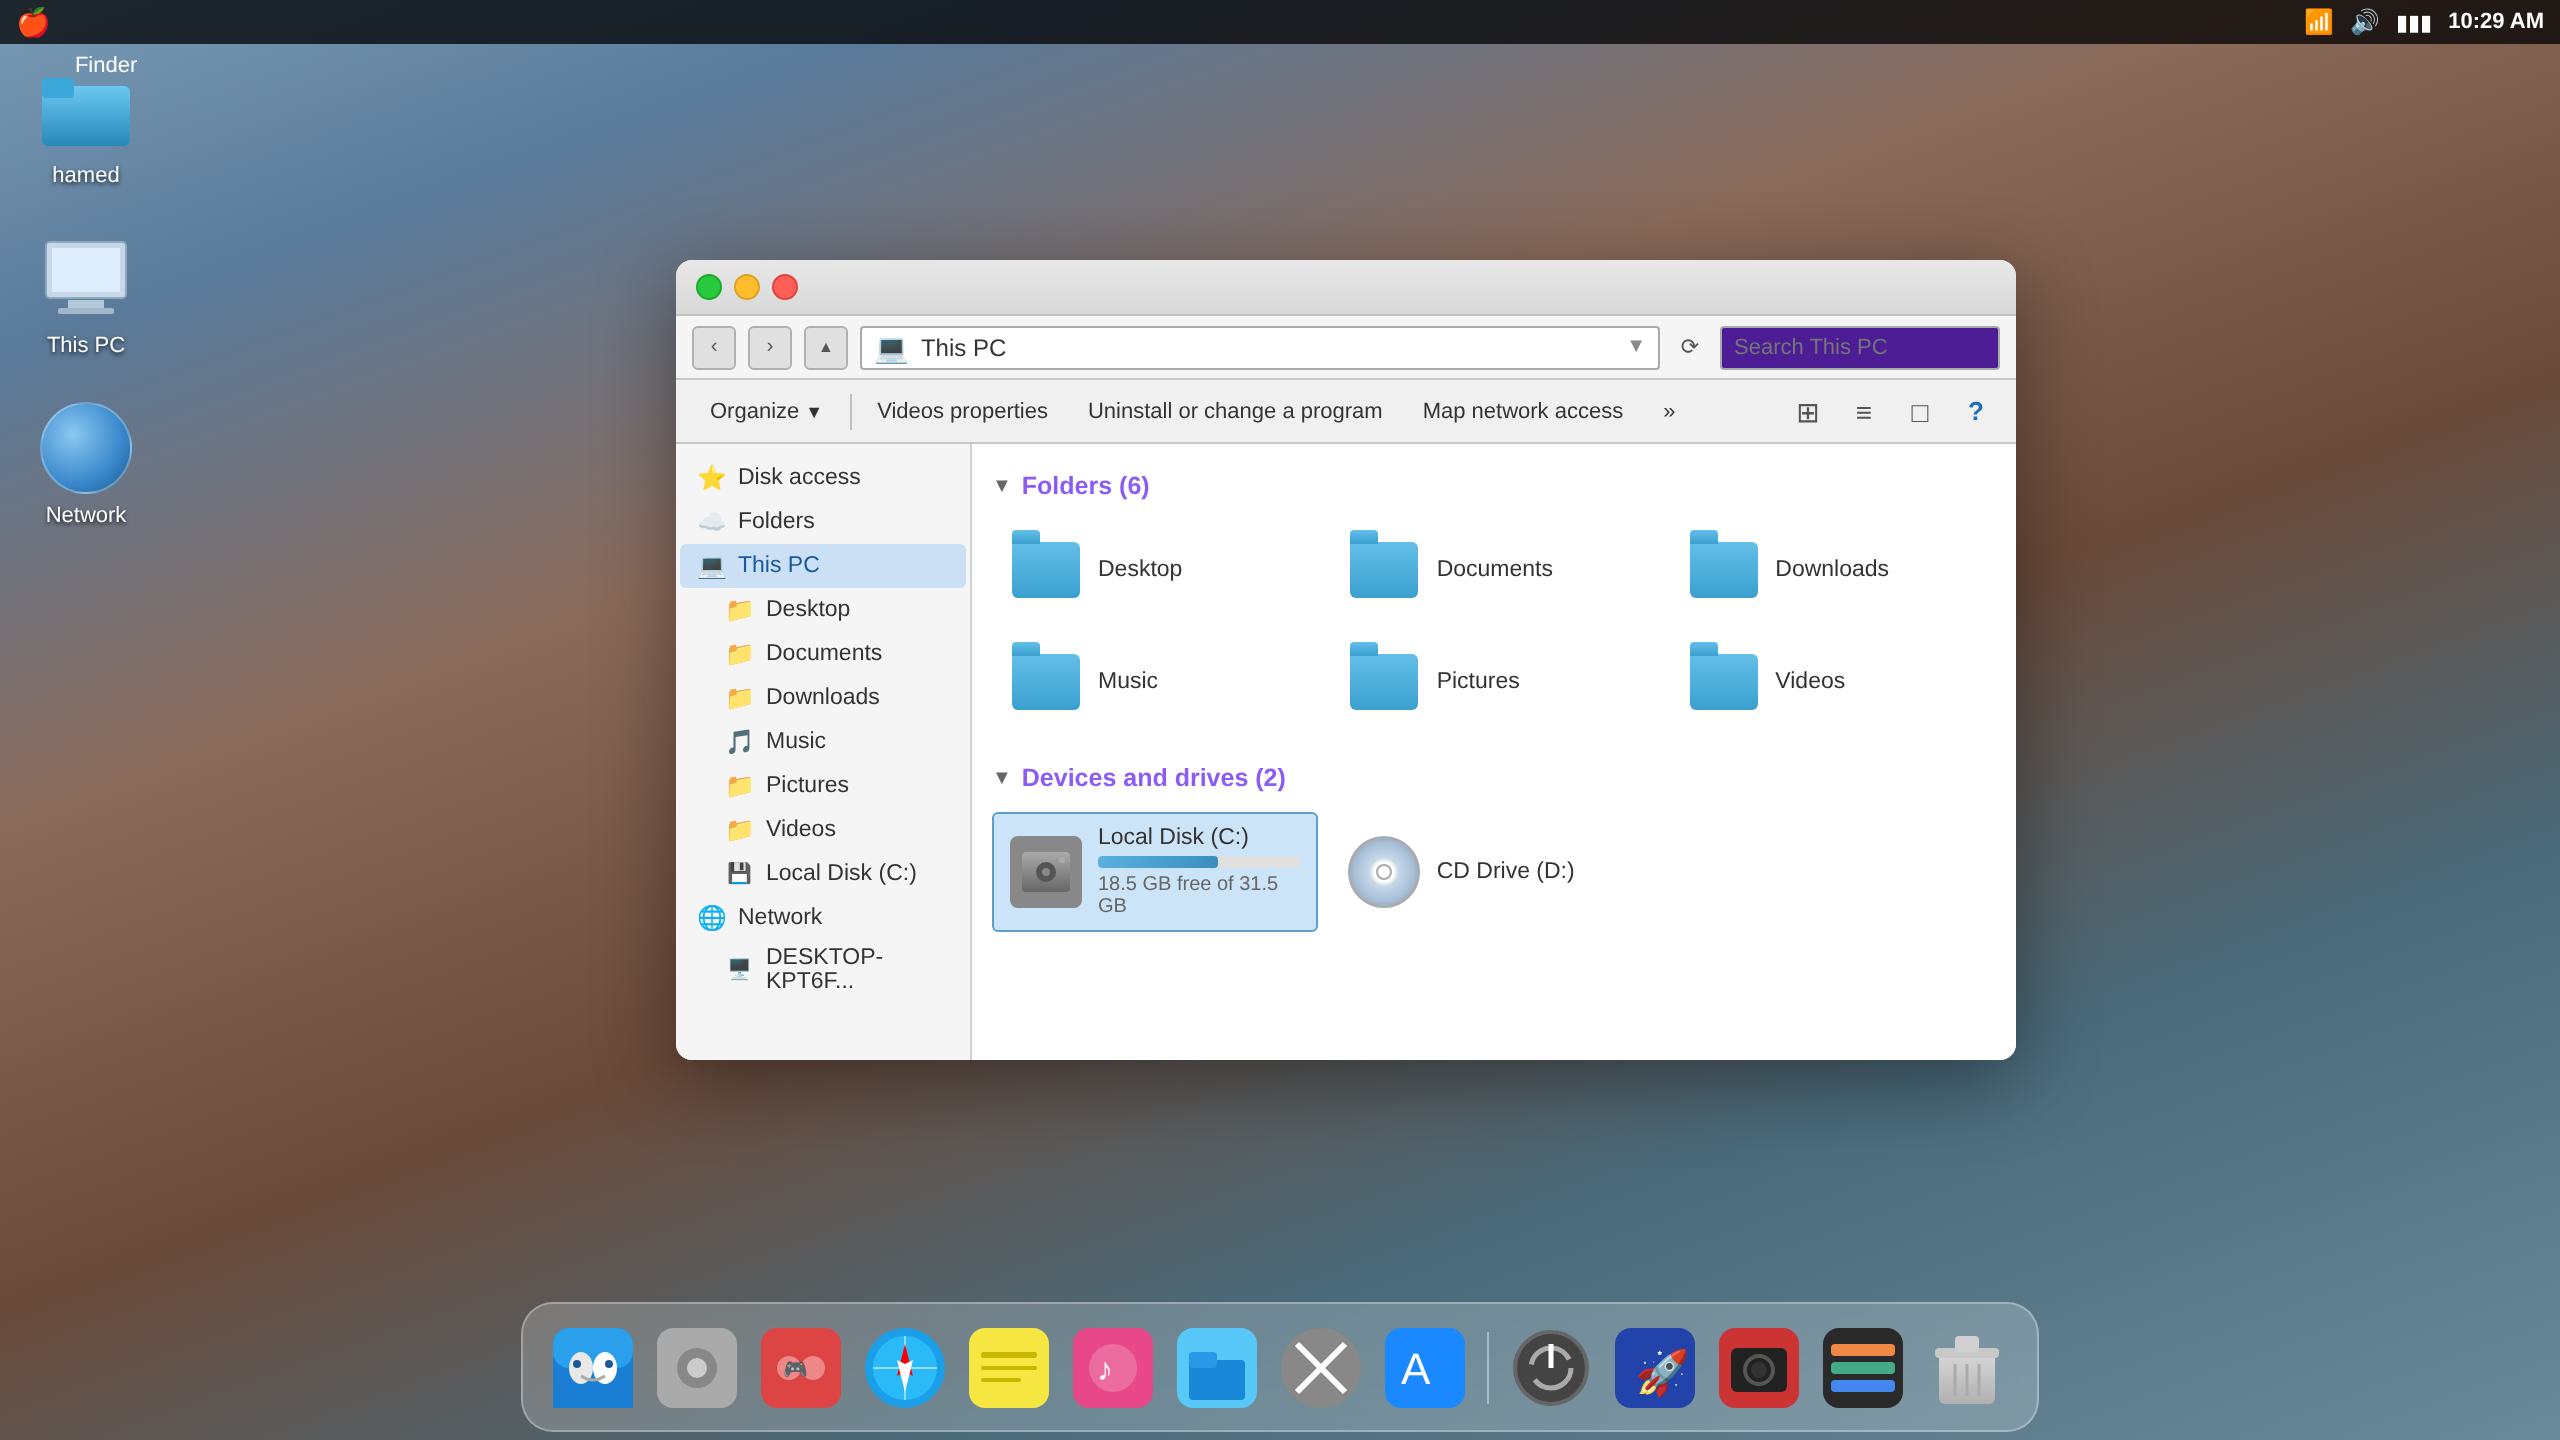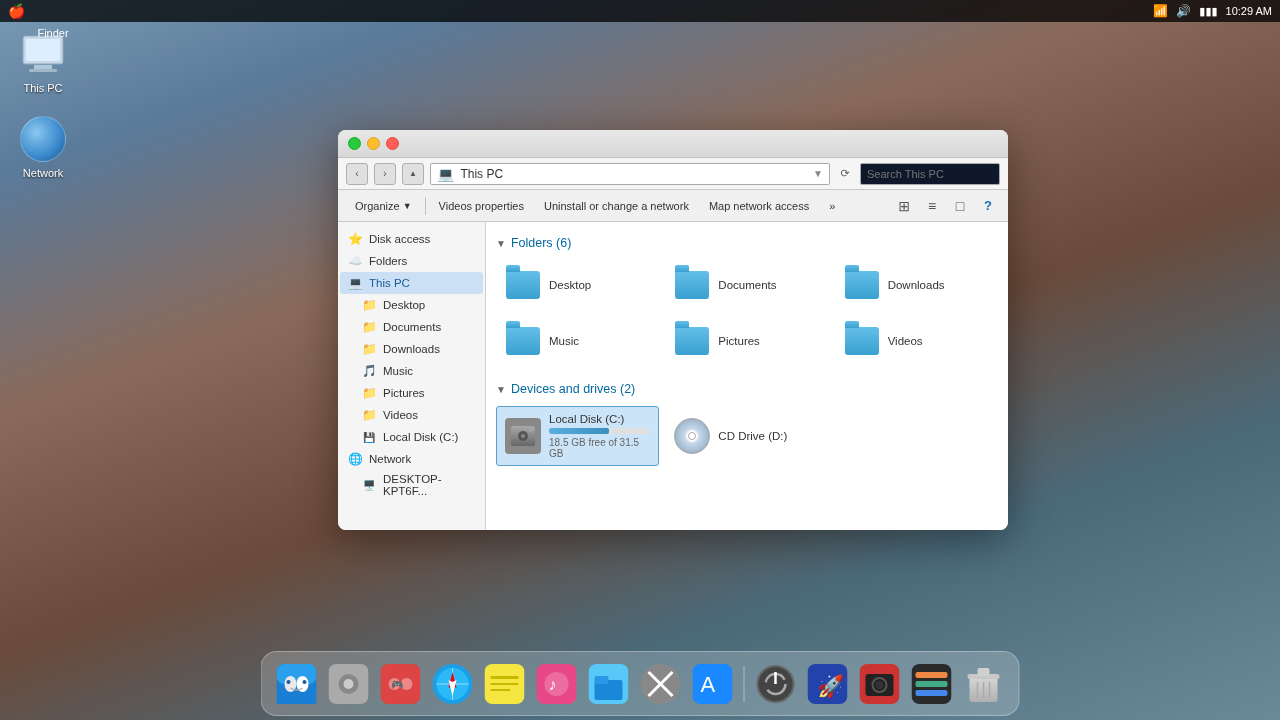--- a/index.html
+++ b/index.html
@@ -188,21 +188,21 @@
       display: flex;
       align-items: center;
       padding: 0 6px;
       font-size: 12px;
       color: #333;
       gap: 6px;
     }
     .search-box {
       width: 140px;
       height: 22px;
-      background: #0f172a;
+      background: #4c1d95;
       border: 1px solid #aaa;
       border-radius: 2px;
       padding: 0 6px;
       font-size: 11px;
       color: #888;
     }
     .refresh-btn {
       width: 18px;
       height: 18px;
       display: flex;
@@ -319,22 +319,22 @@
       margin-bottom: 10px;
       margin-top: 4px;
     }
     .section-toggle {
       font-size: 10px;
       color: #666;
       cursor: pointer;
     }
     .section-title {
       font-size: 12.5px;
-      font-weight: 400;
-      color: #0369a1;
+      font-weight: 700;
+      color: #8b5cf6;
     }
 
     
     .folder-grid {
       display: grid;
       grid-template-columns: repeat(3, 1fr);
       gap: 6px;
       margin-bottom: 16px;
     }
     .folder-item {
@@ -507,26 +507,42 @@
 
   <div class="menu-bar">
     <div class="menu-bar-left">
       <span class="apple-icon">🍎</span>
       <span class="menu-bar-icon" style="font-size:11px;color:white;">Finder</span>
     </div>
     <div class="menu-bar-right">
       <span style="font-size:12px;">📶</span>
       <span style="font-size:12px;">🔊</span>
       <span style="font-size:11px;color:white;">▮▮▮</span>
-      <span style="color:white;font-size:11px;">10:29 AM</span>
+      <span style="color:white;font-size:11px;font-weight:bold;">10:29 AM</span>
     </div>
   </div>
 
   <div class="desktop-icons">
 
+    <div class="desktop-icon">
+      <div class="icon-img">
+        <svg width="44" height="38" viewBox="0 0 44 38">
+          <rect x="0" y="8" width="44" height="30" rx="3" fill="#3aa8d8"></rect>
+          <rect x="0" y="8" width="44" height="30" rx="3" fill="url(#fg)"></rect>
+          <rect x="0" y="4" width="16" height="10" rx="2" fill="#3aa8d8"></rect>
+          <defs>
+            <linearGradient id="fg" x1="0" y1="0" x2="0" y2="1">
+              <stop offset="0%" stop-color="#6ac8f0"></stop>
+              <stop offset="100%" stop-color="#2888b8"></stop>
+            </linearGradient>
+          </defs>
+        </svg>
+      </div>
+      <span class="icon-label">hamed</span>
+    </div>
 
     <div class="desktop-icon">
       <div class="icon-img">
         <svg width="48" height="40" viewBox="0 0 48 40">
           <rect x="4" y="2" width="40" height="28" rx="2" fill="#c8d8e8" stroke="#8aabbb" stroke-width="1"></rect>
           <rect x="7" y="5" width="34" height="22" fill="#ddeeff"></rect>
           <rect x="15" y="31" width="18" height="4" fill="#b0c8d8"></rect>
           <rect x="10" y="35" width="28" height="3" rx="1" fill="#a0b8c8"></rect>
         </svg>
       </div>
@@ -566,21 +582,21 @@
     <div class="toolbar">
       <button class="toolbar-btn">
         <span>Organize</span>
         <span style="font-size:9px;">▼</span>
       </button>
       <div class="toolbar-separator"></div>
       <button class="toolbar-btn">
         <span>Videos properties</span>
       </button>
       <button class="toolbar-btn">
-        <span>Uninstall or change a network</span>
+        <span>Uninstall or change a program</span>
       </button>
       <button class="toolbar-btn">
         <span>Map network access</span>
       </button>
       <button class="toolbar-btn">
         <span>»</span>
       </button>
       <div class="toolbar-right">
         <button class="view-btn">⊞</button>
         <button class="view-btn">≡</button>

